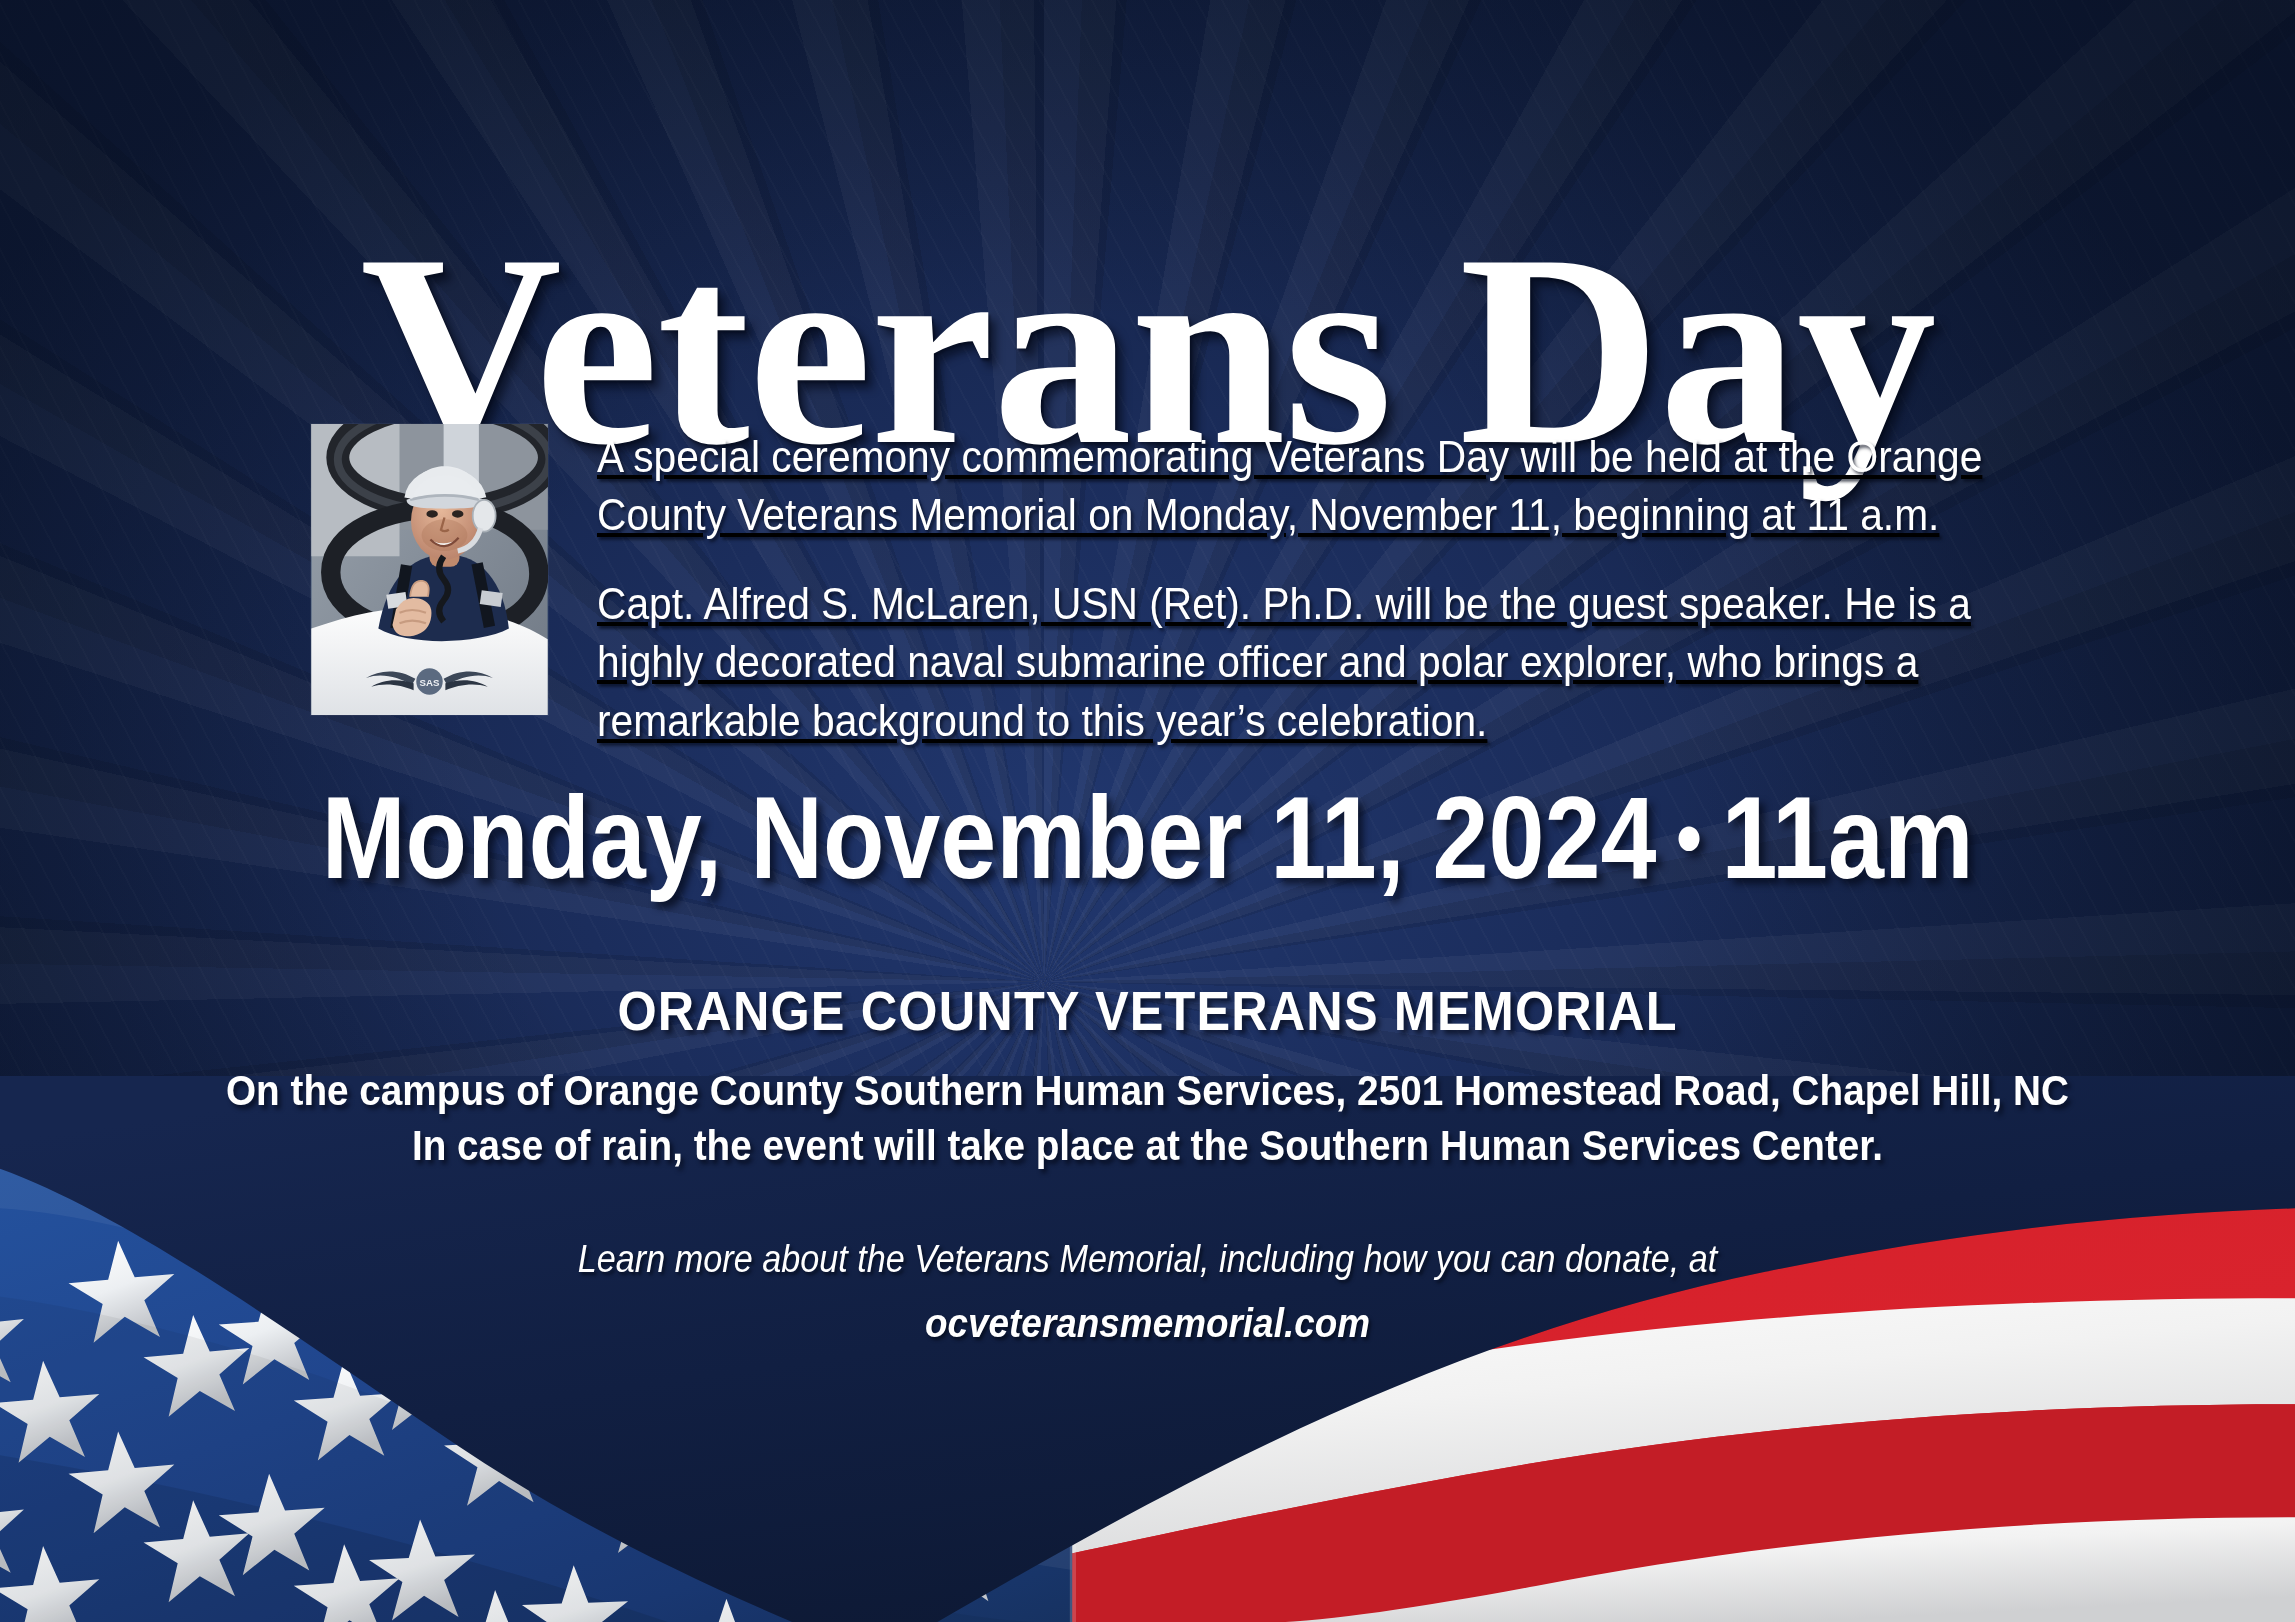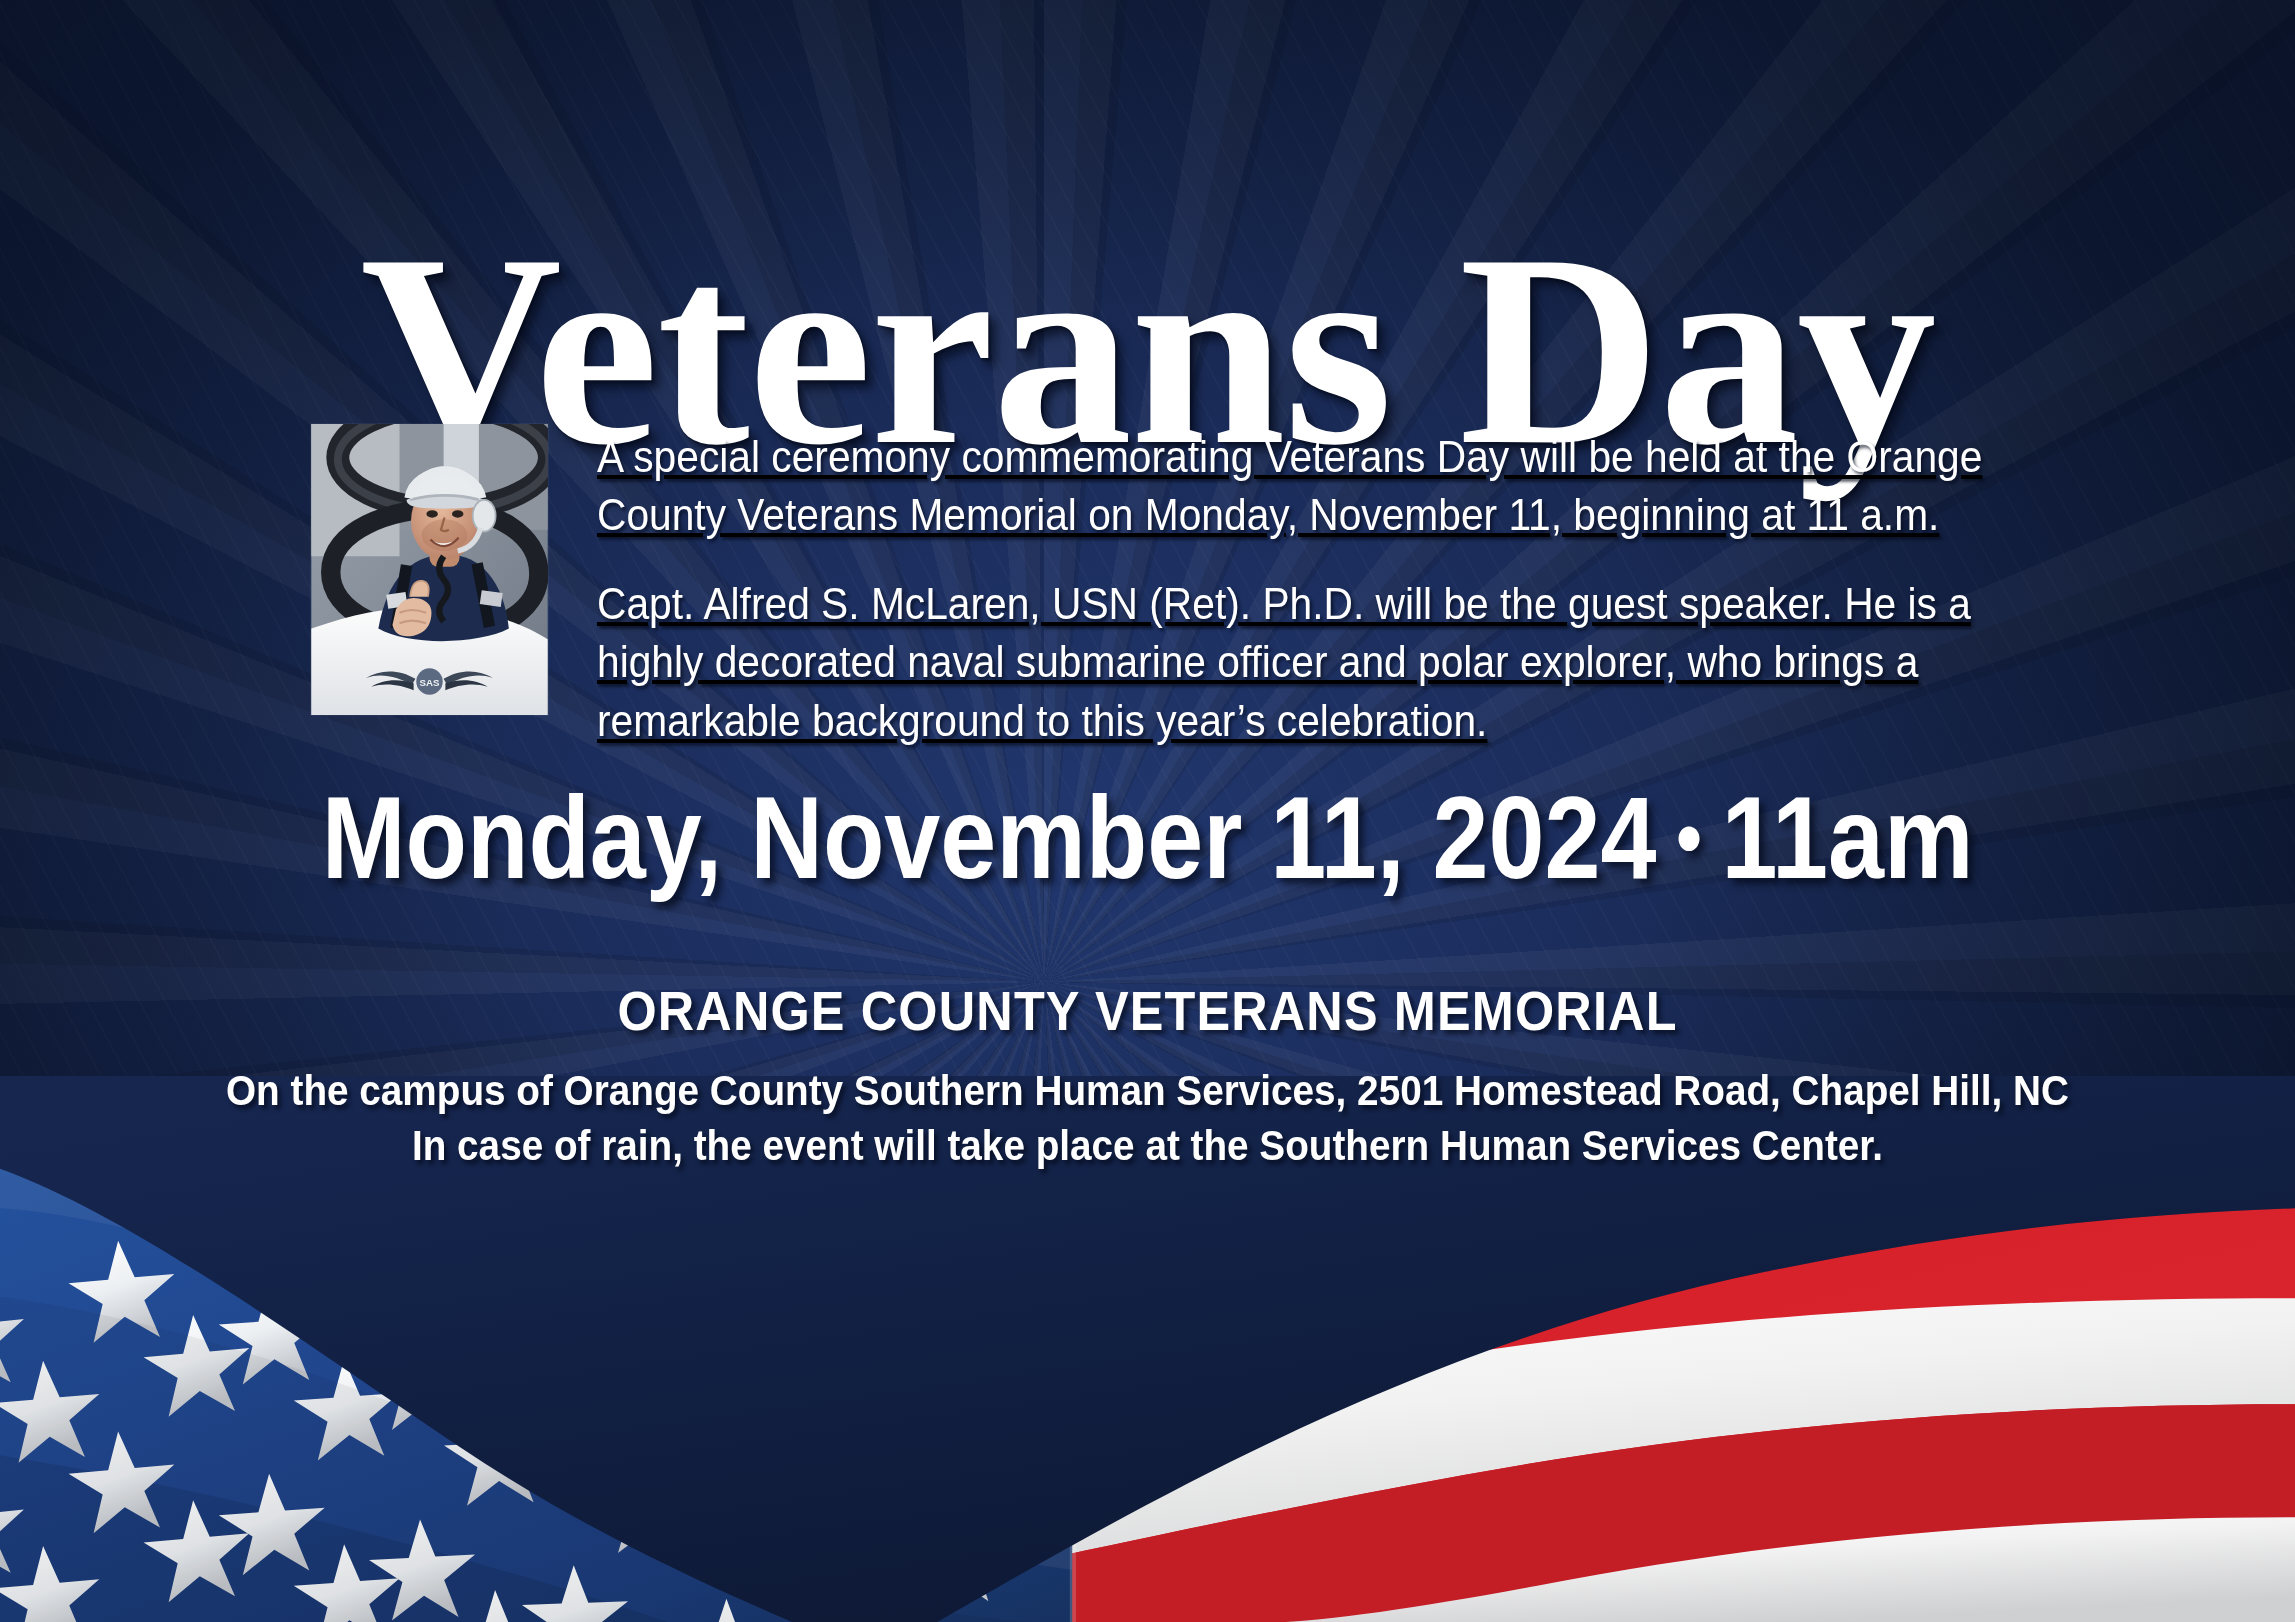--- a/index.html
+++ b/index.html
@@ -400,16 +400,20 @@
     </div>
 
     <div class="venue">
       <p class="venue-name">ORANGE COUNTY VETERANS MEMORIAL</p>
       <p class="venue-addr">
         <span class="l1">On the campus of Orange County Southern Human Services, 2501 Homestead Road, Chapel Hill, NC</span>
         <span class="l2">In case of rain, the event will take place at the Southern Human Services Center.</span>
       </p>
     </div>
 
+    <div class="learn">
+      <p class="learn-text">Learn more about the Veterans Memorial, including how you can donate, at</p>
+      <p class="learn-url">ocveteransmemorial.com</p>
+    </div>
 
   </div>
 </div>
 
 
 </body></html>

